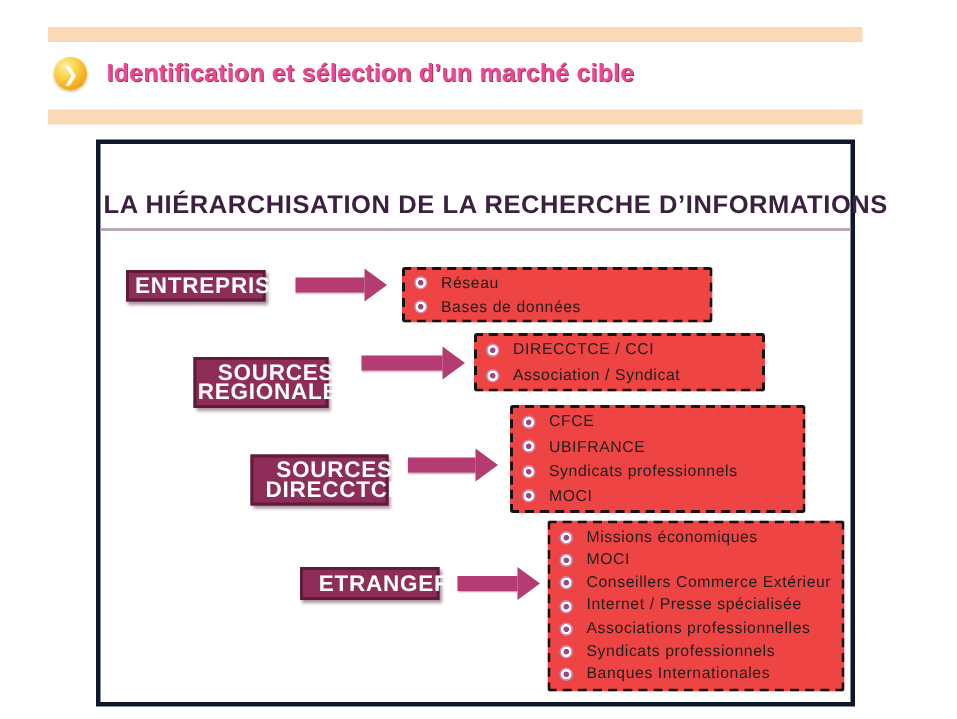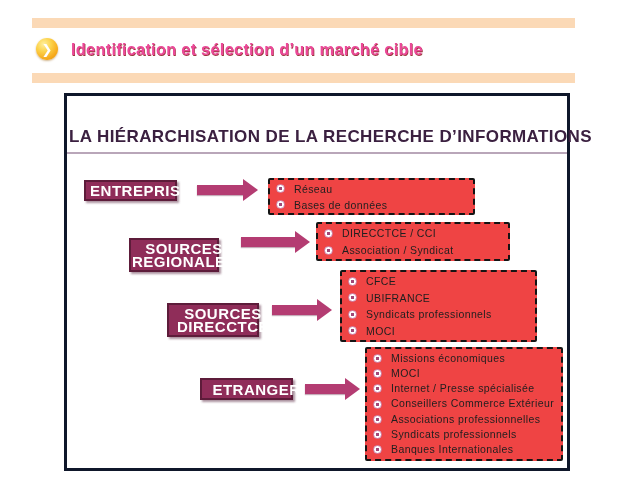--- a/index.html
+++ b/index.html
@@ -191,28 +191,28 @@
       <li>
           <span class="bullet"></span>
           <span>Missions économiques</span>
         </li>
       <li>
           <span class="bullet"></span>
           <span>MOCI</span>
         </li>
       <li>
           <span class="bullet"></span>
+          <span>Conseillers Commerce Extérieur</span>
+        </li>
+      <li>
+          <span class="bullet"></span>
           <span>Internet / Presse spécialisée</span>
         </li>
       <li>
           <span class="bullet"></span>
-          <span>Conseillers Commerce Extérieur</span>
-        </li>
-      <li>
-          <span class="bullet"></span>
           <span>Associations professionnelles</span>
         </li>
       <li>
           <span class="bullet"></span>
           <span>Syndicats professionnels</span>
         </li>
       <li>
           <span class="bullet"></span>
           <span>Banques Internationales</span>
         </li>

